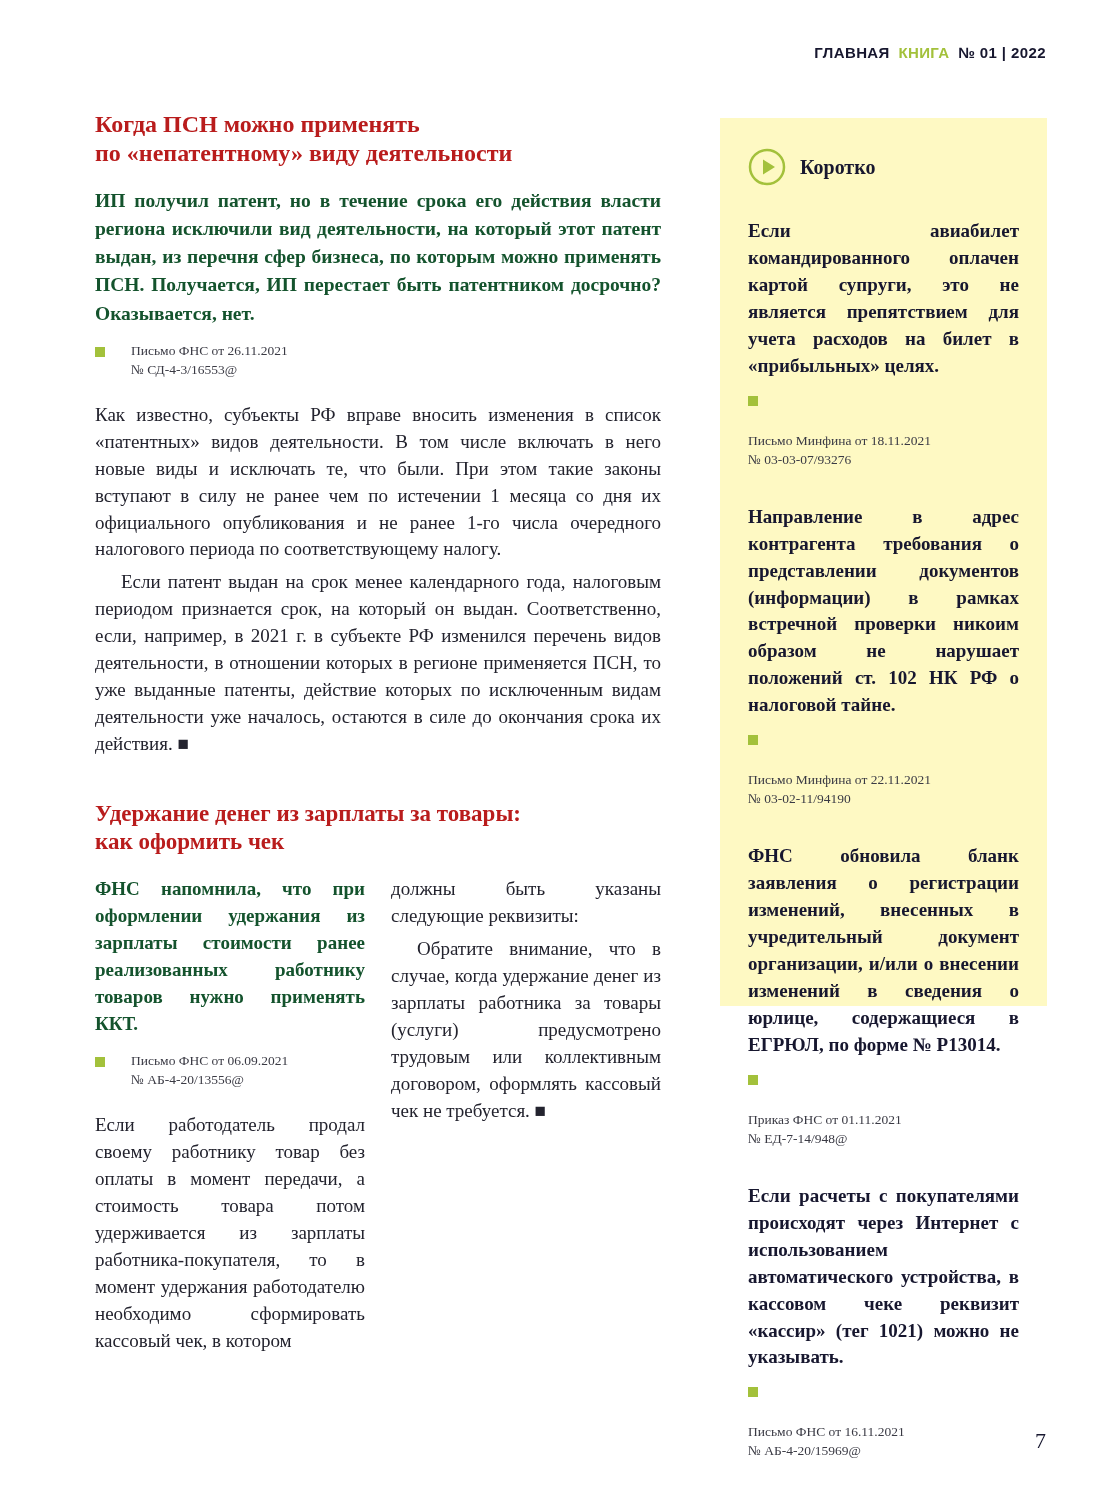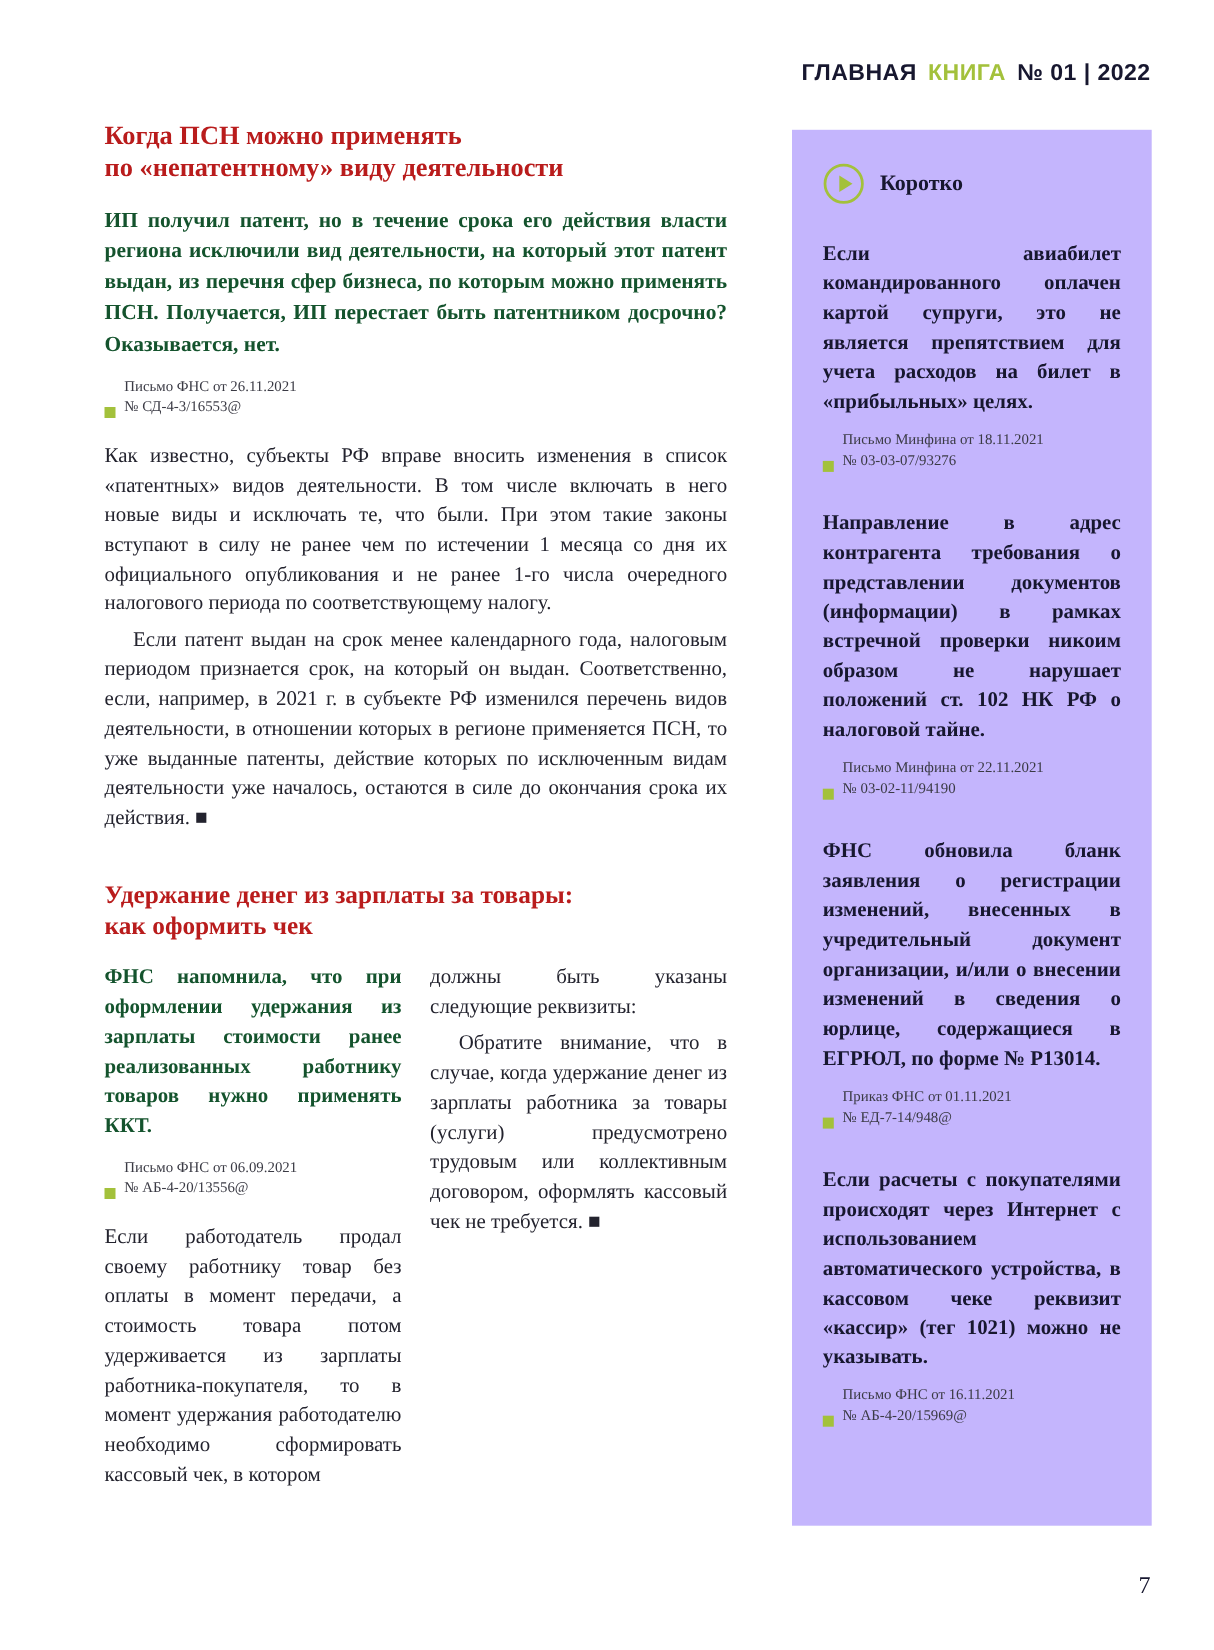--- a/index.html
+++ b/index.html
@@ -7,71 +7,71 @@
     width: 1104px; height: 1500px;
     background: #ffffff;
     font-family: "Liberation Serif", "DejaVu Serif", serif;
     color: #23232e;
     -webkit-hyphens: auto; hyphens: auto;
   }
   .page { position: relative; width: 1104px; height: 1500px; overflow: hidden; background: #fff; }
 
   
   .masthead {
-    position: absolute; top: 55px; right: 58px;
+    position: absolute; top: 44px; right: 58px;
     font-family: "Liberation Sans", sans-serif;
-    font-weight: 700; font-size: 21px; letter-spacing: .4px;
+    font-weight: 700; font-size: 15px; letter-spacing: .4px;
     color: #17172f; white-space: nowrap;
   }
   .masthead .green { color: #a3c13b; }
   .masthead span { margin-left: 4px; }
 
   
   .main { position: absolute; left: 95px; top: 110px; width: 566px; }
   .article-title {
     font-size: 24px; line-height: 1.22; font-weight: 700;
     color: #b91c1c; white-space: pre-line; margin: 0 0 18px 0;
   }
   .t2 { font-size: 23px; margin: 42px 0 20px 0; }
   .lead {
     font-weight: 700; font-size: 19.5px; line-height: 1.45;
     color: #14532d; margin: 0 0 14px 0; text-align: justify;
   }
-  .ref { display: flex; gap: 8px; margin: 0 0 22px 0; align-items: flex-end; }
+  .ref { display: flex; gap: 26px; margin: 0 0 22px 0; }
   .sq { width: 10px; height: 10px; background: #a3c13b; flex: none; margin-top: 5px; }
   .ref-text { font-size: 13.5px; line-height: 1.4; color: #3a3a44; white-space: pre-line; }
   .body { font-size: 19px; line-height: 1.42; text-align: justify; margin: 0 0 6px 0; }
   .indent { text-indent: 26px; }
 
   
   .cols { display: flex; gap: 26px; }
   .col { width: 270px; }
   .col .lead { font-size: 19px; line-height: 1.42; }
   .bullets { list-style: none; margin: 2px 0 2px 0; padding: 0; }
   .bullets li {
     position: relative; padding-left: 16px; margin: 0 0 3px 0;
     font-size: 19px; line-height: 1.42; text-align: justify;
   }
   .bullets li::before { content: "\2022"; position: absolute; left: 1px; }
 
   
   .sidebar {
     position: absolute; left: 720px; top: 118px;
-    width: 327px; height: 1269px;
-    background: #c4b5fd; padding: 30px 28px; box-sizing: border-box;
+    width: 327px; height: 888px;
+    background: #fef9c3; padding: 30px 28px; box-sizing: border-box;
   }
   .sb-head { display: flex; align-items: center; gap: 14px; margin-bottom: 32px; }
   .play { width: 38px; height: 38px; flex: none; display: block; }
   .sb-title { font-weight: 700; font-size: 20px; color: #17172f; }
   .sb-item { margin-bottom: 34px; }
   .sb-text {
     font-weight: 700; font-size: 19px; line-height: 1.42;
     color: #17172f; text-align: justify; margin: 0 0 11px 0;
   }
-  .sb-item .ref { margin: 0; }
+  .sb-item .ref { margin: 0; flex-direction: column; }
 
   .page-number {
     position: absolute; top: 1428px; right: 58px;
     font-size: 22px; color: #17172f;
   }
 </style>
 </head>
 <body>
 
 <div class="page">

